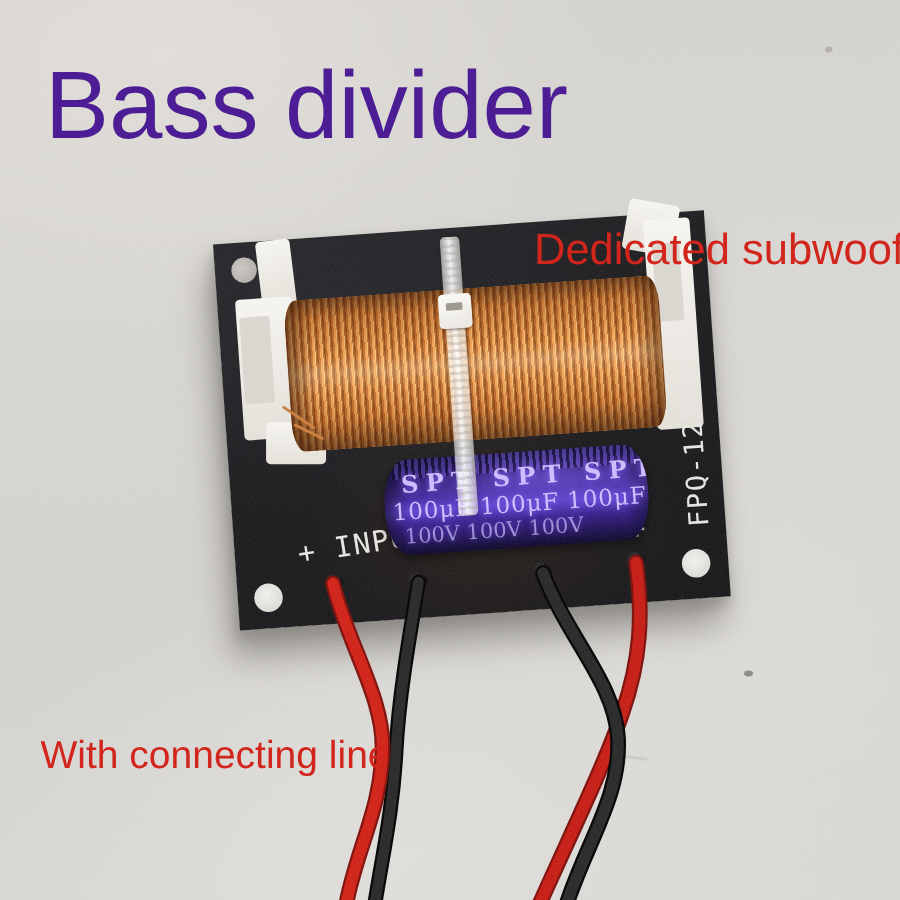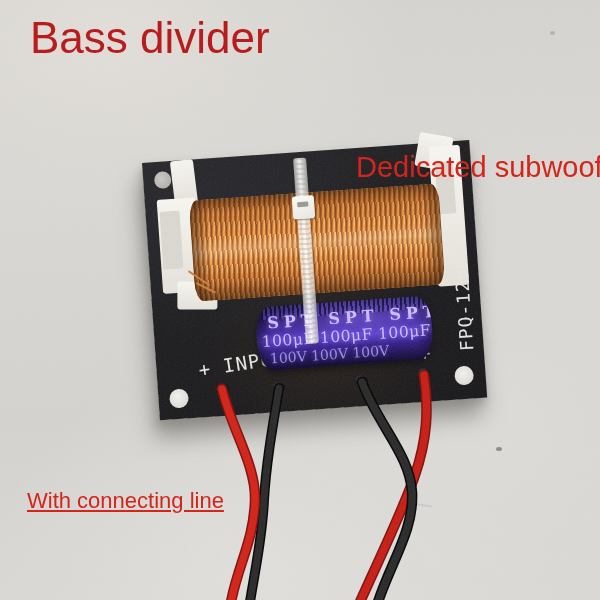--- a/index.html
+++ b/index.html
@@ -104,24 +104,24 @@
 
   
   .silk{position:absolute;color:#e6e4e0;font-family:"DejaVu Sans Mono", monospace;white-space:nowrap;}
   .silk-input{left:42px;top:196px;font-size:19px;transform:rotate(-5deg);letter-spacing:1px;}
   .silk-plus{left:263px;top:198px;font-size:19px;}
   .silk-model{left:311px;top:157px;font-size:18px;letter-spacing:1px;transform:translate(-50%,-50%) rotate(-90deg);}
 
   .solder{position:absolute;width:13px;height:11px;border-radius:50%;background:radial-gradient(circle at 40% 35%, #3a3a3e, #0a0a0c 70%);}
 
   
-  .overlay-title{position:absolute;left:30px;top:16px;font-size:44px;color:#b91c1c;letter-spacing:0;line-height:1;white-space:nowrap;}
+  .overlay-title{position:absolute;left:30px;top:38px;font-size:64px;color:#4c1d95;letter-spacing:0;line-height:1;white-space:nowrap;}
   .overlay-red{position:absolute;color:#d2251c;line-height:1;white-space:nowrap;}
   .overlay-subwoof{left:356px;top:153px;font-size:29px;}
-  .overlay-connect{left:27px;top:490px;font-size:22px;text-decoration:underline;}
+  .overlay-connect{left:27px;top:490px;font-size:26px;}
 
   .wires-svg,.noise-svg{position:absolute;left:0;top:0;pointer-events:none;}
 </style>
 </head>
 <body>
 
 <div class="bg"></div>
 <div class="speck" style="left:550px;top:31px;width:5px;height:4px;background:#b2afab;"></div>
 <div class="speck" style="left:496px;top:447px;width:6px;height:4px;background:#8d8b86;"></div>
 <div class="scratch" style="left:398px;top:503px;"></div>

